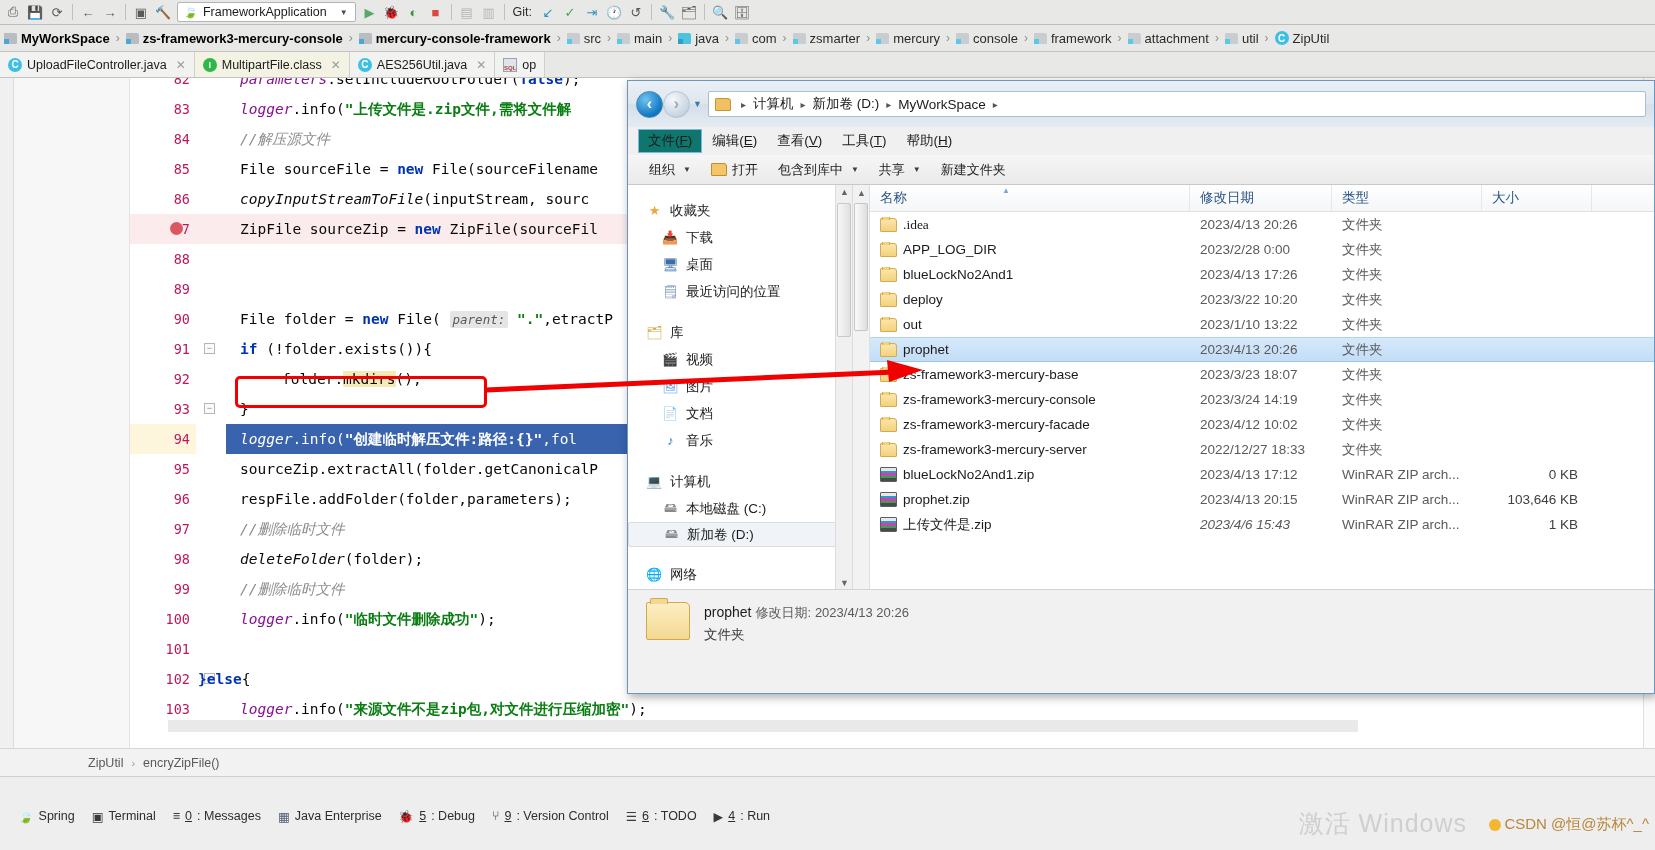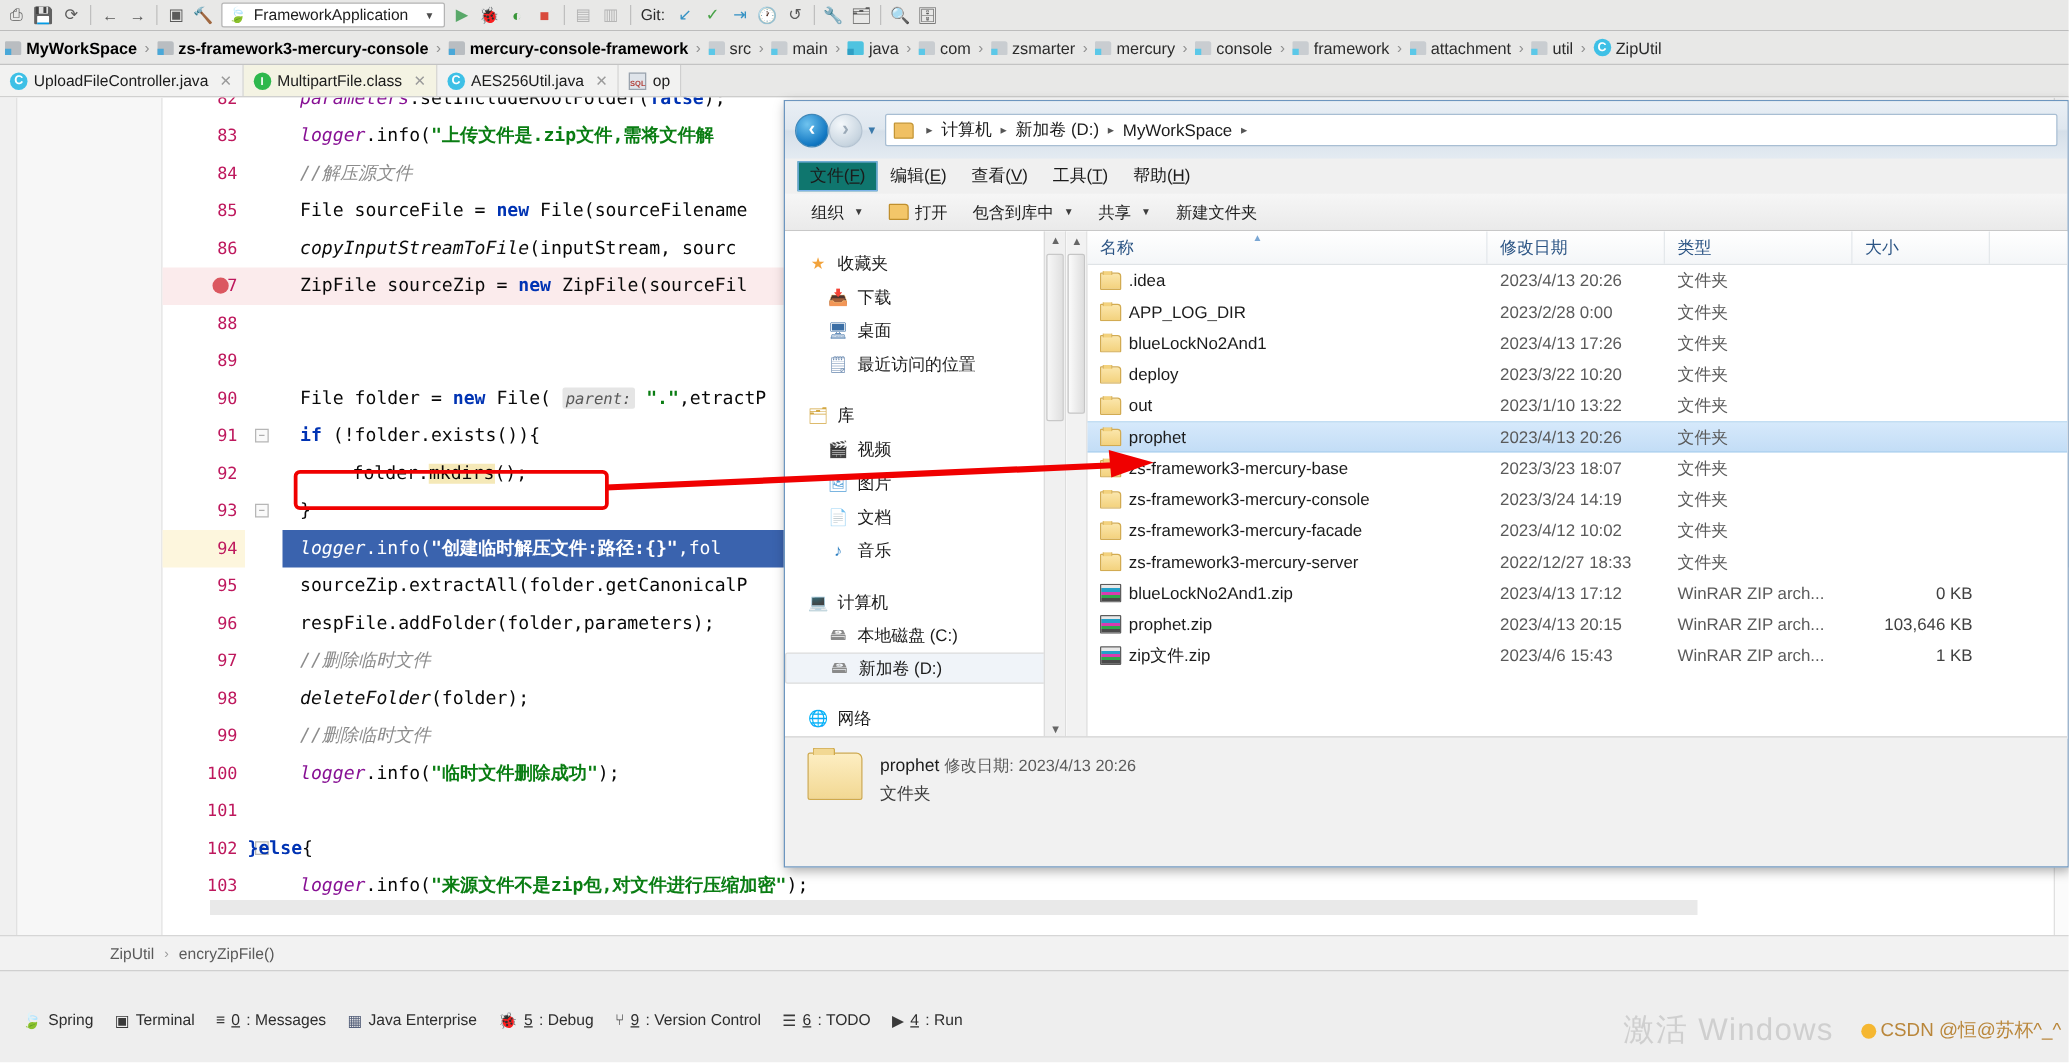--- a/index.html
+++ b/index.html
@@ -723,21 +723,21 @@
           <div class="ch" style="width:150px;">
             <span>类型</span>
           </div>
           <div class="ch" style="width:110px;">
             <span>大小</span>
           </div>
         </div>
 
         <div class="rows">
           <div class="frow">
-            <div class="fc" style="width:320px;display:flex;align-items:center;">
+            <div class="fc" style="width:320px;display:flex;align-items:center;font-family:Liberation Serif, serif;">
               <span class="fico-folder"></span>
               <span>.idea</span>
             </div>
             <div class="fc dt" style="width:142px;">2023/4/13 20:26</div>
             <div class="fc ty" style="width:150px;">文件夹</div>
             <div class="fc sz" style="width:110px;"></div>
           </div>
           <div class="frow">
             <div class="fc" style="width:320px;display:flex;align-items:center;">
               <span class="fico-folder"></span>
@@ -833,23 +833,23 @@
               <span class="fico-zip"></span>
               <span>prophet.zip</span>
             </div>
             <div class="fc dt" style="width:142px;">2023/4/13 20:15</div>
             <div class="fc ty" style="width:150px;">WinRAR ZIP arch...</div>
             <div class="fc sz" style="width:110px;">103,646 KB</div>
           </div>
           <div class="frow">
             <div class="fc" style="width:320px;display:flex;align-items:center;">
               <span class="fico-zip"></span>
-              <span>zip文件.zip</span>
-            </div>
-            <div class="fc dt" style="width:142px;">2023/4/6 15:43</div>
+              <span>上传文件是.zip</span>
+            </div>
+            <div class="fc dt" style="width:142px;font-style:italic;">2023/4/6 15:43</div>
             <div class="fc ty" style="width:150px;">WinRAR ZIP arch...</div>
             <div class="fc sz" style="width:110px;">1 KB</div>
           </div>
         </div>
       </div>
     </div>
 
     <div class="exp-details">
       <div class="det-icon"></div>
       <div class="det-lines">

